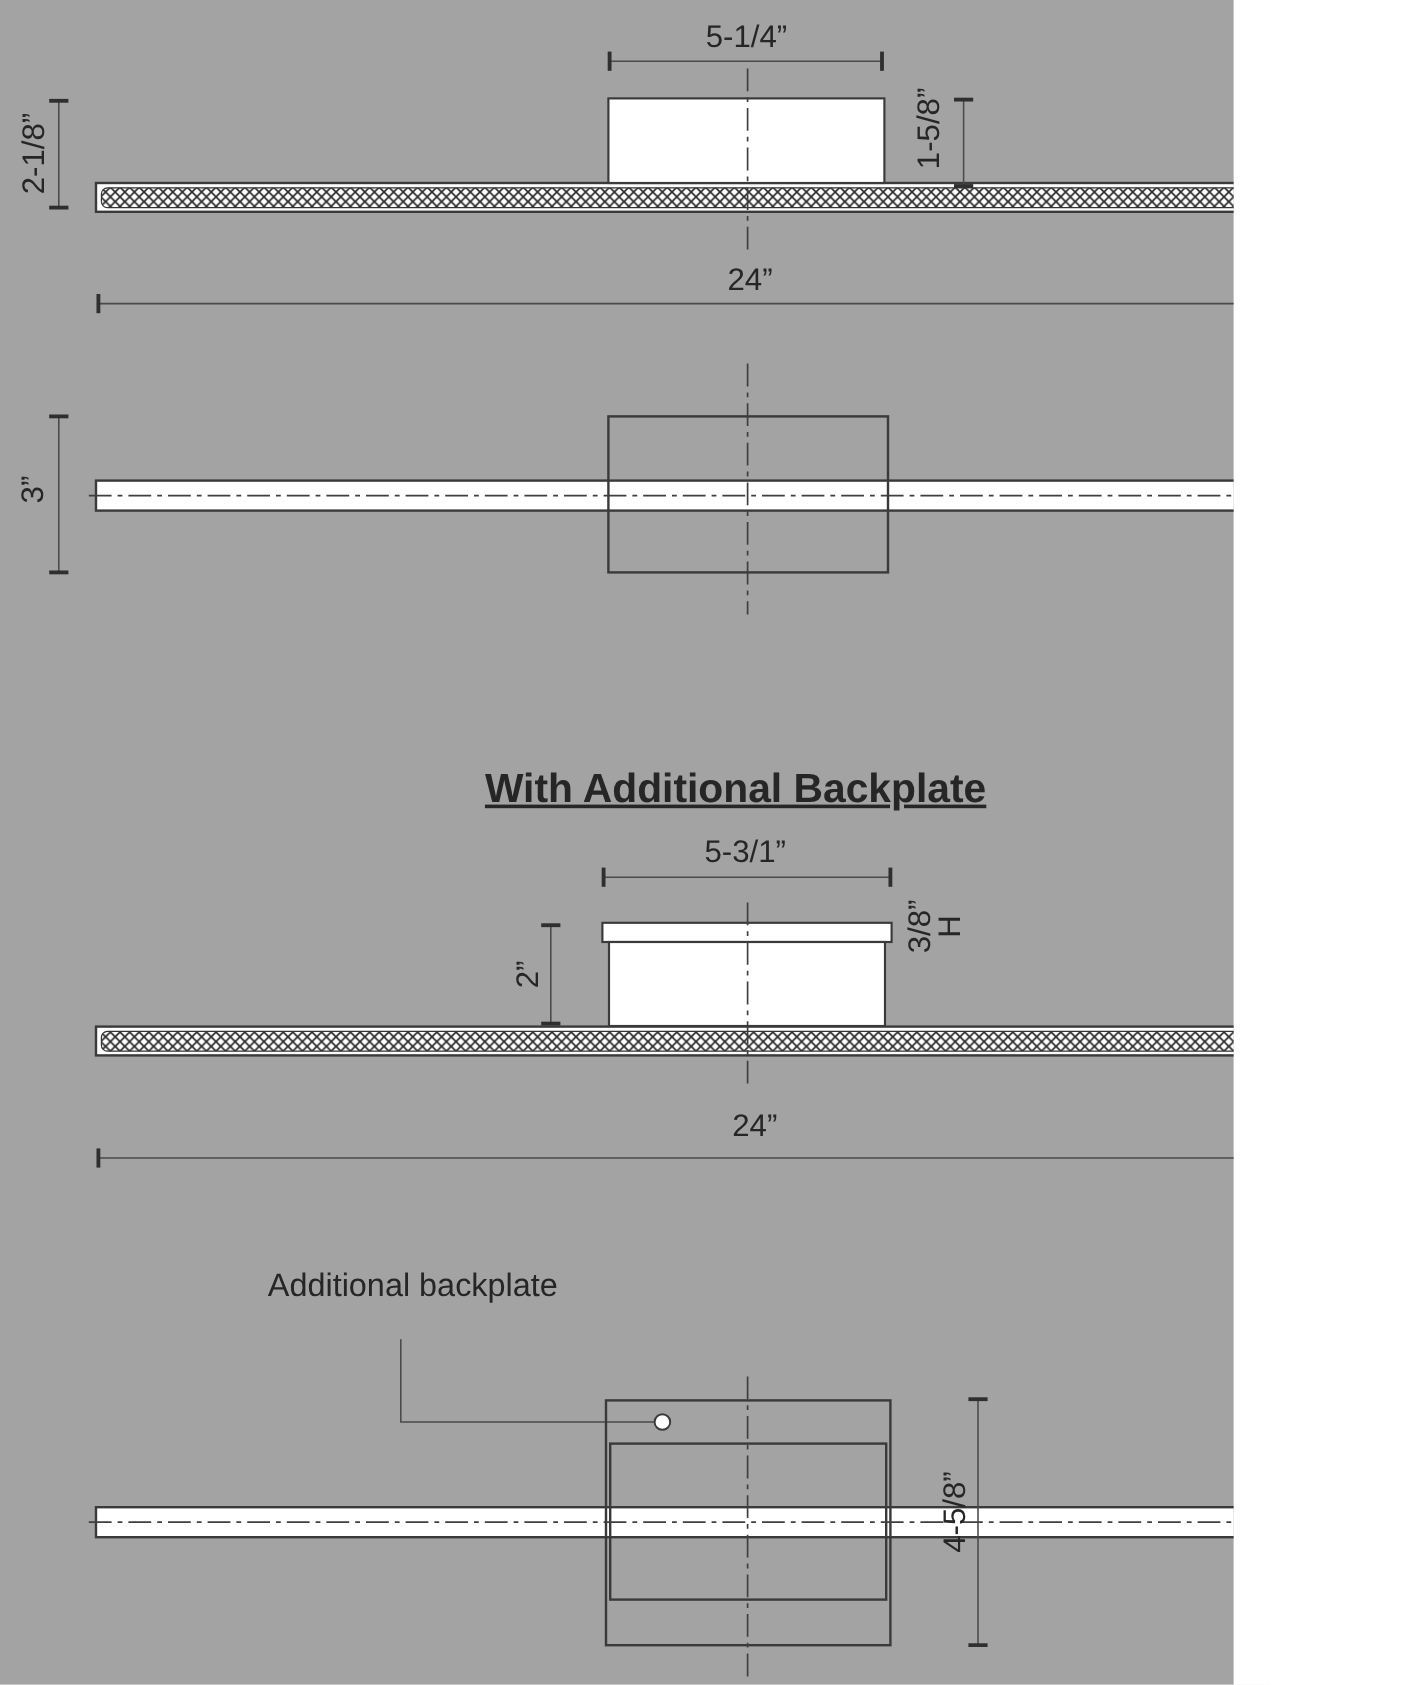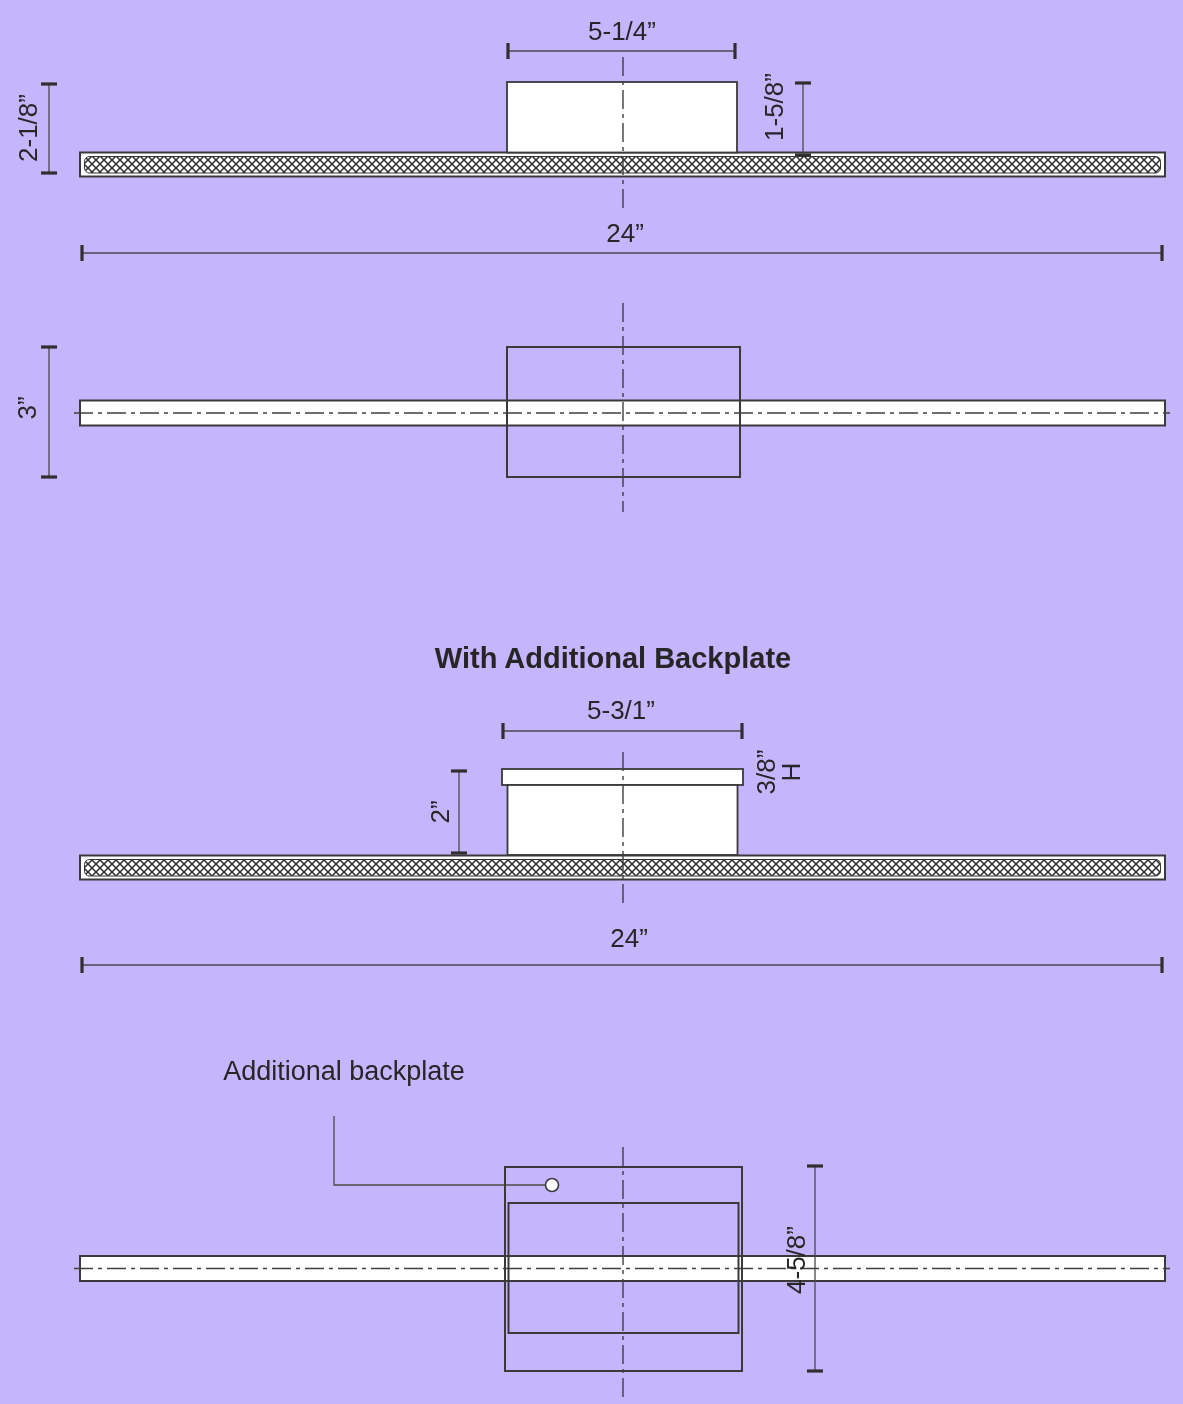--- a/index.html
+++ b/index.html
@@ -1,34 +1,34 @@
 <!DOCTYPE html>
 <html><head>
 <meta charset="utf-8">
 <style>
   html,body{margin:0;padding:0;background:#fff;}
   .canvas{
-    position:relative;width:1183px;height:1404px;background:#c4b5fd;overflow:hidden;
+    position:relative;width:1028px;height:1404px;background:#a3a3a3;overflow:hidden;
     font-family:"Liberation Sans",sans-serif;
   }
   svg{position:absolute;left:0;top:0;}
   .outline{stroke:#3a3a3a;stroke-width:2;fill:#fff;}
   .outline-thin{stroke:#3a3a3a;stroke-width:1.8;fill:#fff;}
   .noline{fill:none;stroke:#3a3a3a;stroke-width:2;}
   .hatchfill{fill:url(#hatch);stroke:#343434;stroke-width:1;}
   .cl{stroke:#3f3f3f;stroke-width:1.4;stroke-dasharray:19 5 4 5;fill:none;}
   .dim{stroke:#4a4a4a;stroke-width:1.3;fill:none;}
   .tick{stroke:#2f2f2f;stroke-width:3.2;}
   .lbl{
     position:absolute;font-size:26px;color:#262626;white-space:nowrap;
     transform:translate(-50%,-50%);
   }
   .rot{transform:translate(-50%,-50%) rotate(-90deg);}
   .rot2line{line-height:25px;text-align:center;}
-  .title{font-size:29px;font-weight:bold;}
+  .title{font-size:34px;font-weight:bold;text-decoration:underline;}
   .note{font-size:27px;line-height:36px;text-align:center;}
 </style>
 </head>
 <body>
 
 <div class="canvas">
 
   <svg width="1183" height="1404" viewBox="0 0 1183 1404">
     <defs>
       <pattern id="hatch" patternUnits="userSpaceOnUse" width="8" height="8">

